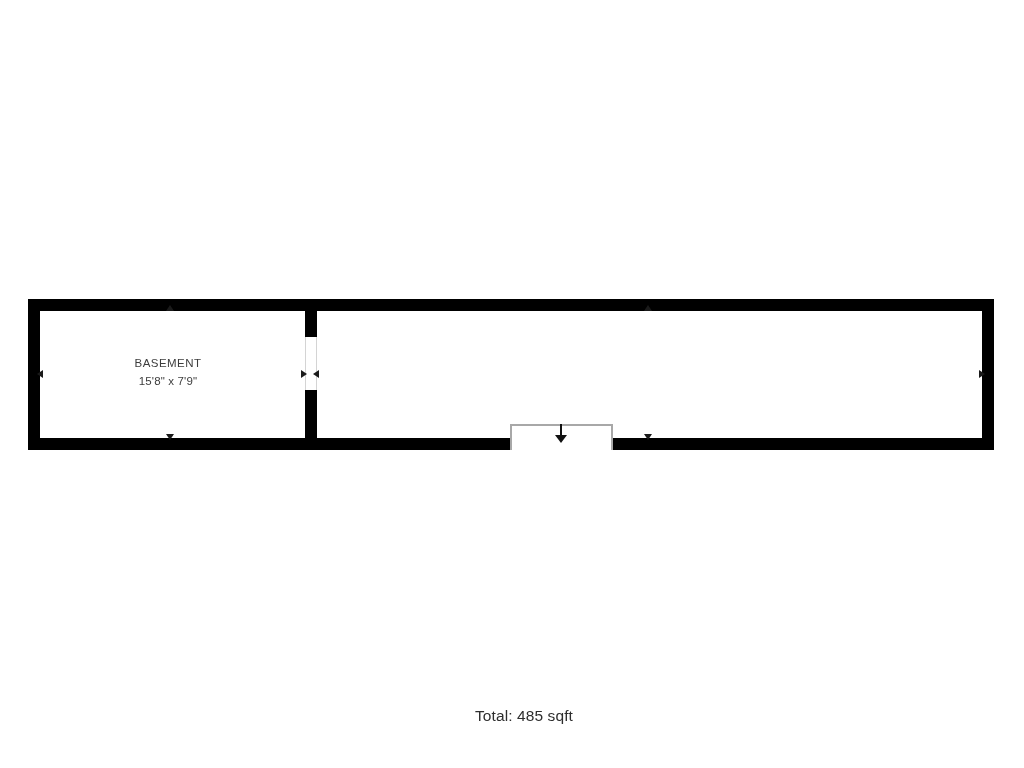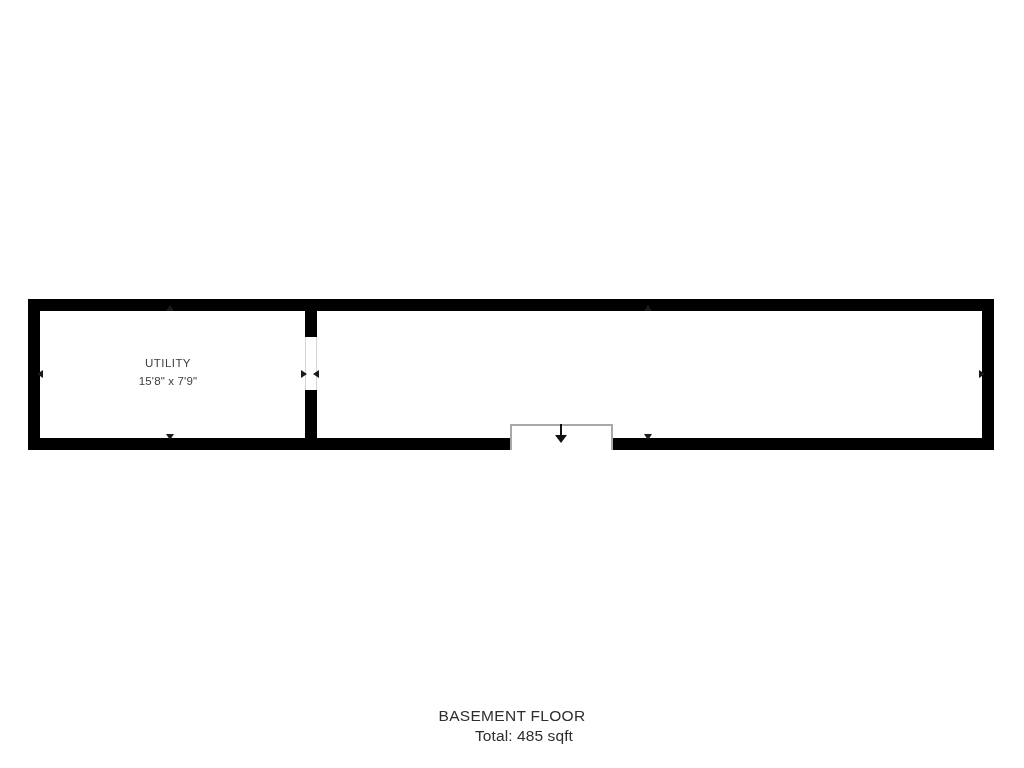--- a/index.html
+++ b/index.html
@@ -192,23 +192,22 @@
   <div class="dim-arrow down" id="dim-utility-bottom"></div>
   <div class="dim-arrow left" id="dim-utility-left"></div>
   <div class="dim-arrow right" id="dim-utility-right"></div>
 
   <div class="dim-arrow up" id="dim-room-top"></div>
   <div class="dim-arrow down" id="dim-room-bottom"></div>
   <div class="dim-arrow left" id="dim-room-left"></div>
   <div class="dim-arrow right" id="dim-room-right"></div>
 
   <div class="room-label" id="label-utility">
-    <span class="room-name">UTILITY</span>
+    <span class="room-name">BASEMENT</span>
     <span class="room-dims">15'8" x 7'9"</span>
   </div>
 
 
 </div>
 
 <div id="plan-caption">
-  <span class="caption-title">BASEMENT FLOOR</span>
   <span class="caption-total">Total: 485 sqft</span>
 </div>
 
 </body></html>

